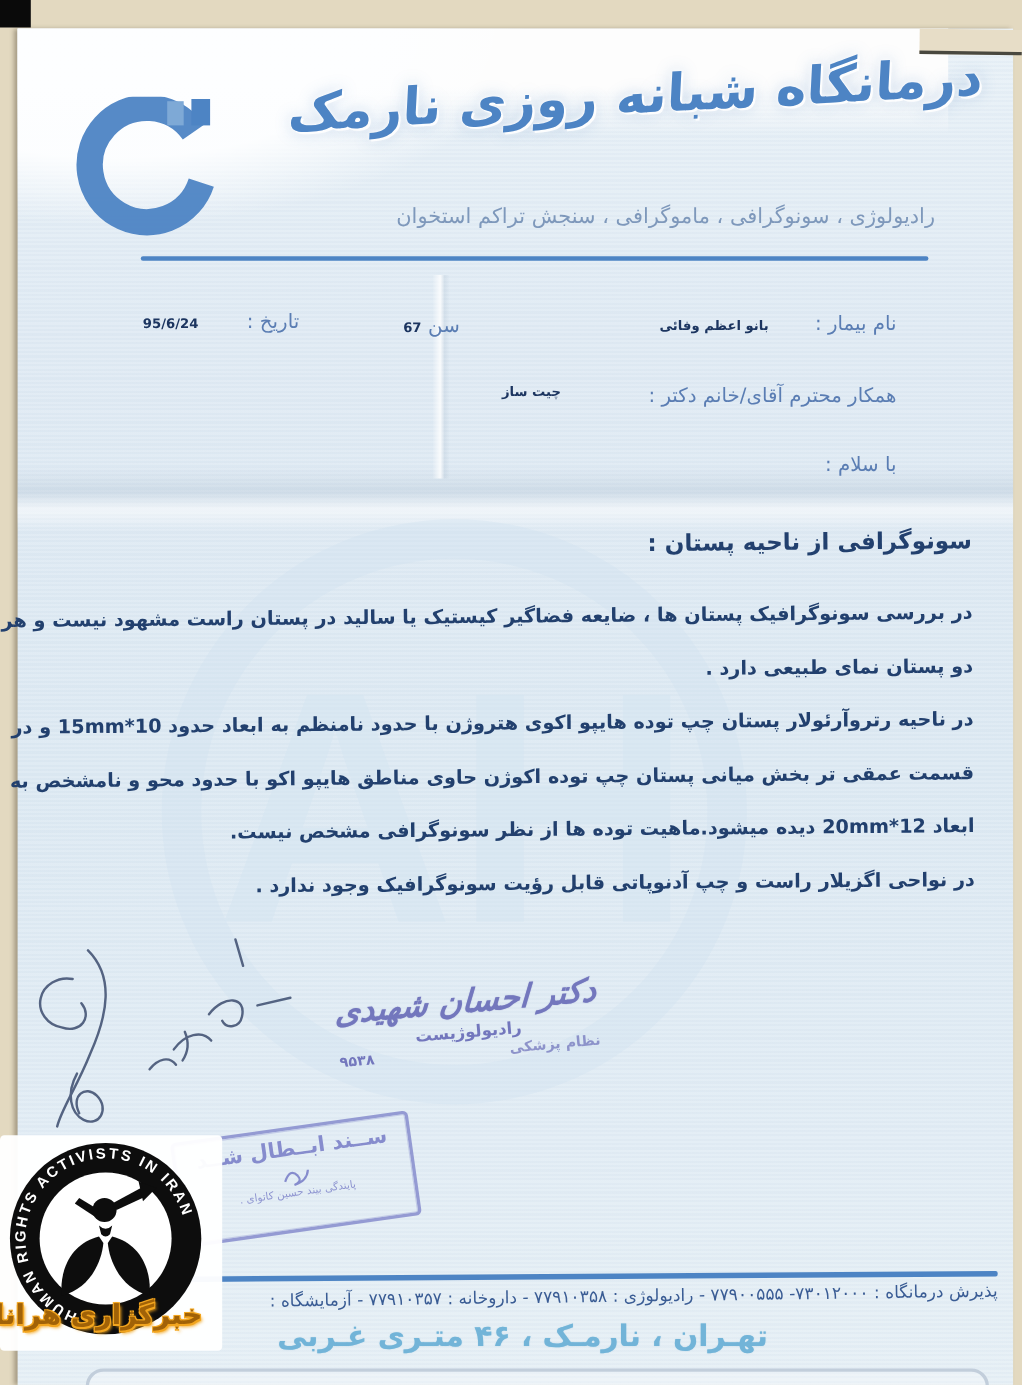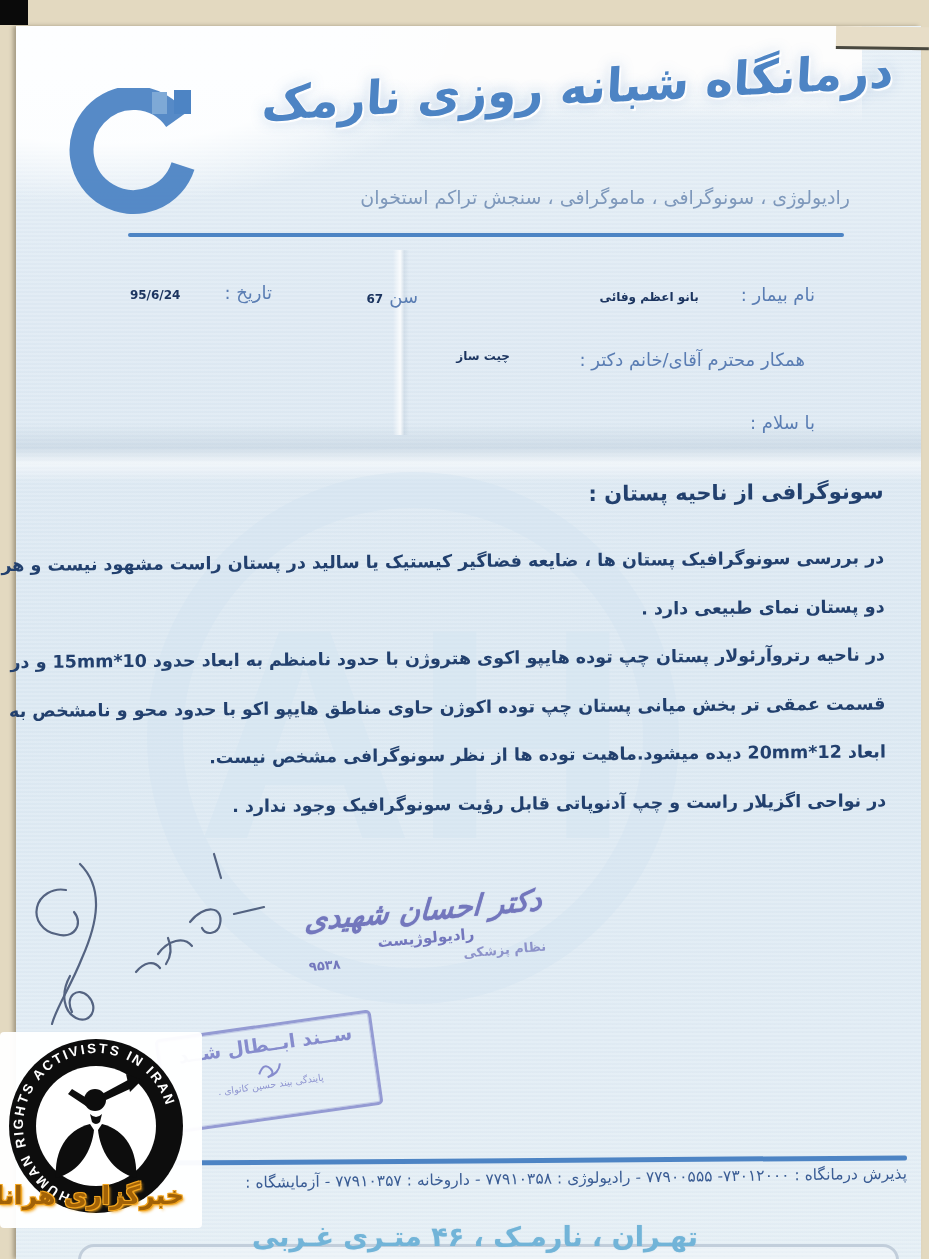--- a/index.html
+++ b/index.html
@@ -44,21 +44,21 @@
     font-size:19px;color:#7e98bb;white-space:nowrap;
   }
   .header-rule{left:128px;top:233px;width:716px;height:4px;background:#4d84c4;border-radius:2px;z-index:4;}
   
   .frow{z-index:4;display:flex;direction:rtl;align-items:baseline;white-space:nowrap;}
   .lbl{font-size:18px;color:#5a7db3;margin-top:18px;}
   .val{font-size:12px;font-weight:700;color:#1c3560;}
   .p-name{right:114px;top:266px;gap:42px;}
   .p-age{right:511px;top:268px;gap:6px;}
   .p-date{right:657px;top:264px;gap:44px;}
-  .p-ref-label{right:124px;top:331px;}
+  .p-ref-label{right:114px;top:331px;}
   .p-ref-value{right:419px;top:349px;}
   .p-salam{right:114px;top:394px;}
   
   .report{right:44px;top:483px;width:830px;z-index:4;direction:rtl;text-align:right;
     color:#22406e;transform:rotate(-0.5deg);}
   .report .rpt-title{font-size:21px;font-weight:700;margin-bottom:30px;letter-spacing:.5px;}
   .report .line{font-size:17.5px;font-weight:700;line-height:48.5px;white-space:nowrap;}
   
   .sig{left:8px;top:826px;z-index:4;}
   .doc-stamp{left:292px;top:893px;width:266px;z-index:4;color:#7377bd;direction:rtl;text-align:center;
@@ -82,21 +82,21 @@
   .hra-caption{left:0;top:1181px;width:184px;z-index:11;text-align:center;direction:rtl;
     font-size:25px;font-weight:700;color:#a16207;white-space:nowrap;
     text-shadow:0 0 2px #f2a51f,1px 1px 0 #f2a51f,-1px -1px 0 #f2a51f,1px -1px 0 #f2a51f,-1px 1px 0 #f2a51f,2px 2px 3px rgba(242,165,31,.9);}
   
   .footer-rule{left:155px;top:1158px;width:752px;height:5px;background:#4d84c4;border-radius:2px;
     transform:rotate(-0.4deg);z-index:4;}
   .footer-phones{right:22px;top:1170px;width:775px;z-index:4;direction:rtl;text-align:right;
     font-size:15.5px;color:#3a5c94;transform:rotate(-0.8deg);white-space:nowrap;}
   .footer-address{left:240px;top:1200px;width:470px;z-index:4;text-align:center;direction:rtl;
     font-size:27px;font-weight:700;color:#72b4d8;white-space:nowrap;
-    text-shadow:0 0 1px rgba(114,180,216,.5);margin-top:21px;}
+    text-shadow:0 0 1px rgba(114,180,216,.5);}
   .bottom-box{left:78px;top:1244px;width:815px;height:60px;border:3px solid #c2cedb;
     border-radius:16px;z-index:3;background:rgba(255,255,255,.25);}
 </style>
 </head>
 <body>
 
 <div class="abs paper"></div>
 <div class="abs fold-band"></div>
 <div class="abs fold-bulge"></div>
 <div class="abs crease-h"></div>

